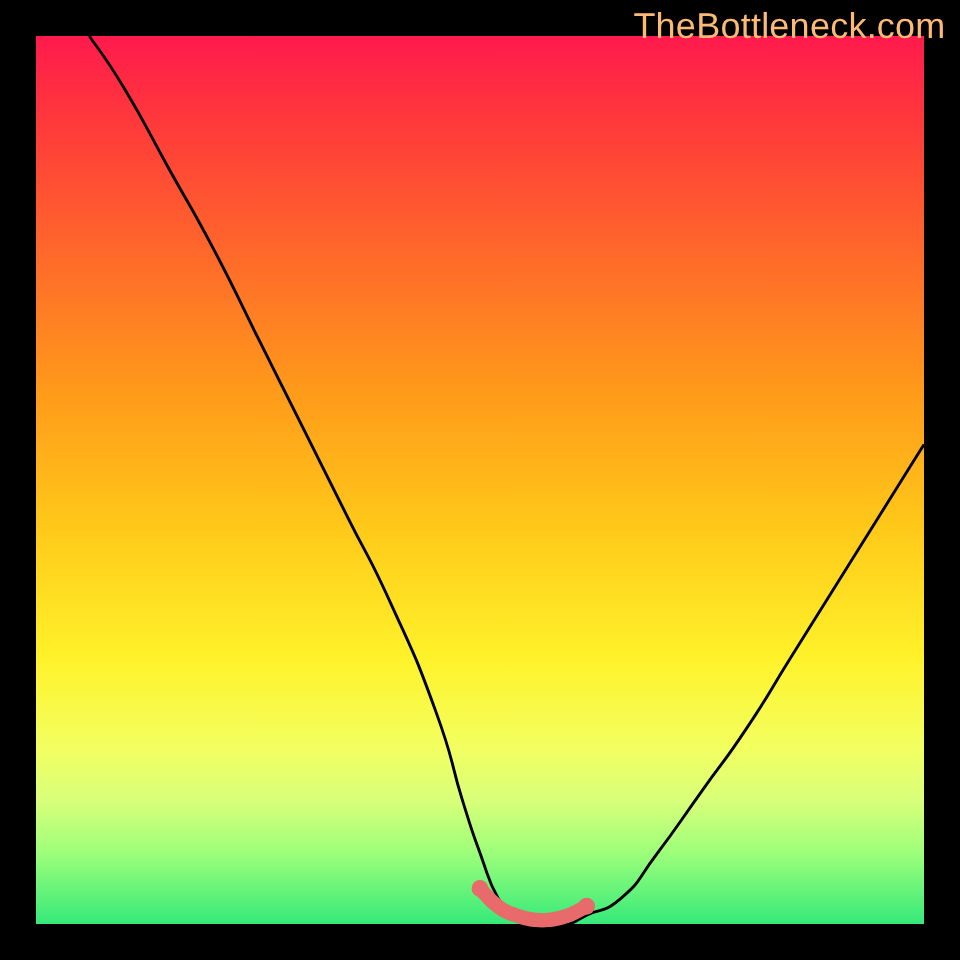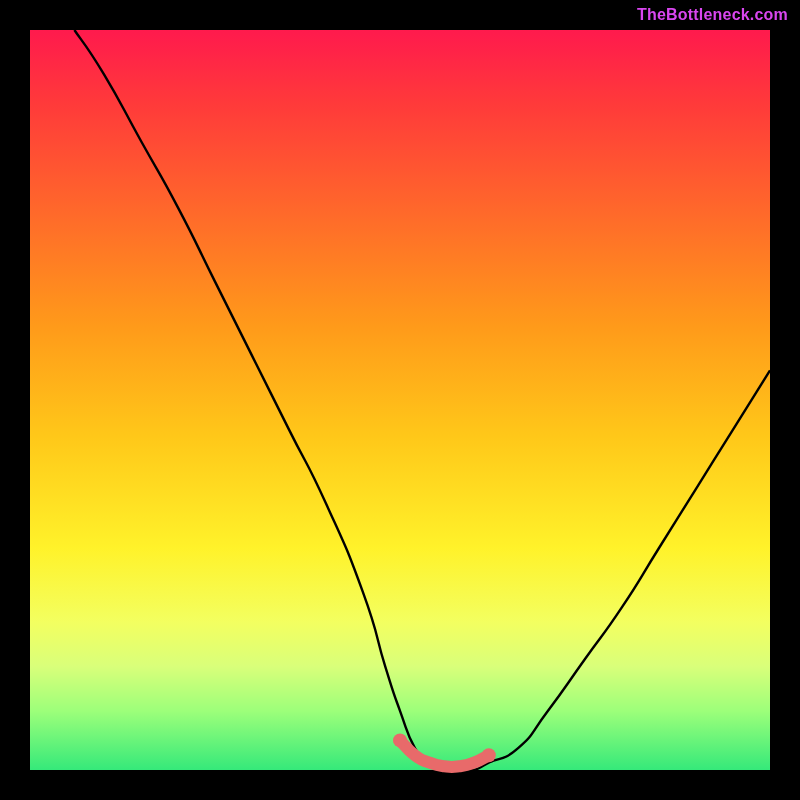--- a/index.html
+++ b/index.html
@@ -35,23 +35,23 @@
       #f3ff60 80%,
       #d9ff7a 86%,
       #9dff7a 92%,
       #35e97a 100%
     );
   }
   .watermark {
     position: absolute;
     top: 6px;
     right: 12px;
-    color: #d946ef;
-    font-size: 16px;
-    font-weight: 700;
+    color: #fdba74;
+    font-size: 30px;
+    font-weight: 400;
     letter-spacing: 0.2px;
     z-index: 5;
     user-select: none;
   }
   svg.overlay {
     position: absolute;
     left: 0;
     top: 0;
     width: 740px;
     height: 740px;

